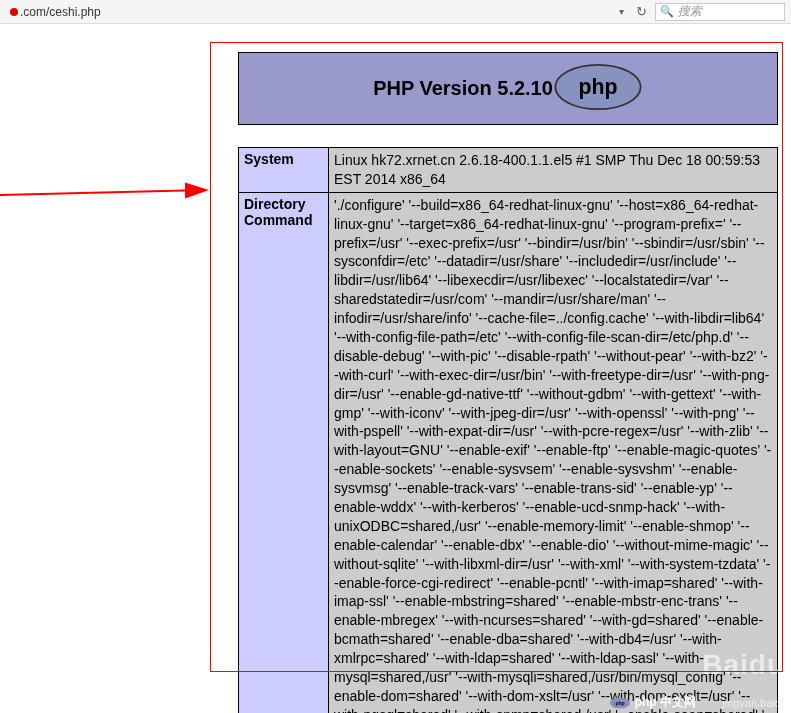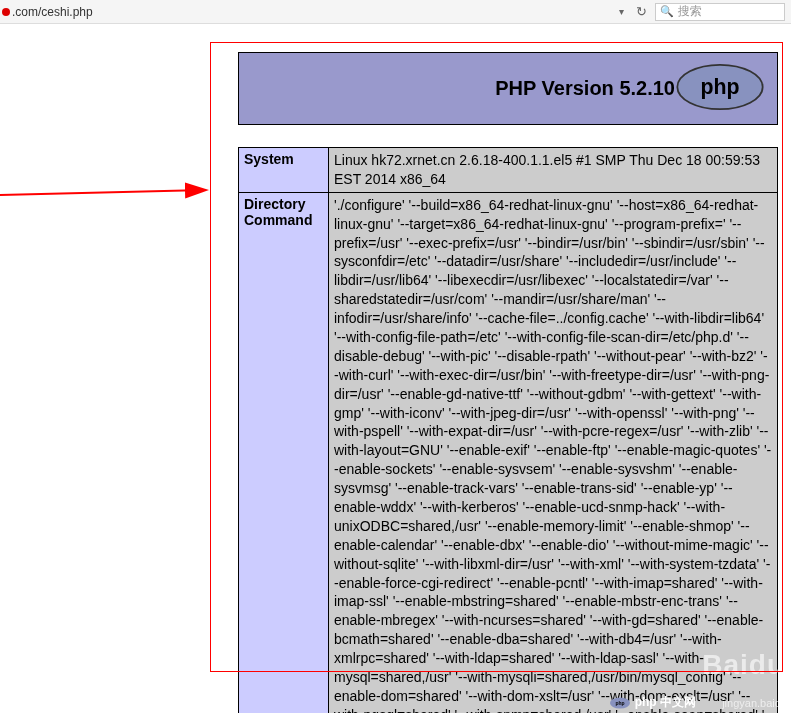--- a/index.html
+++ b/index.html
@@ -12,21 +12,21 @@
     height: 713px;
     overflow: hidden;
     position: relative;
   }
   .browser-chrome {
     height: 24px;
     background: #f5f5f5;
     border-bottom: 1px solid #ddd;
     display: flex;
     align-items: center;
-    padding: 0 0;
+    padding: 0 8px;
     position: relative;
   }
   .url-area {
     font-size: 12px;
     color: #333;
     padding-left: 2px;
   }
   .url-dot {
     display: inline-block;
     width: 8px;
@@ -63,20 +63,21 @@
     align-items: center;
     padding: 0 4px;
     gap: 4px;
   }
   .search-icon {
     color: #888;
     font-size: 11px;
   }
   .search-placeholder {
     color: #999;
+    font-style: italic;
     font-size: 12px;
   }
   .arrow-overlay {
     position: absolute;
     left: 0;
     top: 40px;
     width: 215px;
     height: 200px;
     pointer-events: none;
   }
@@ -95,21 +96,21 @@
     border: 1px solid red;
     pointer-events: none;
     z-index: 5;
   }
   .header-box {
     border: 1px solid #000;
     background: #9999cc;
     padding: 10px 12px;
     display: flex;
     align-items: center;
-    justify-content: flex-end;
+    justify-content: center;
     margin-left: 28px;
     width: 540px;
     margin-top: 12px;
   }
   .header-title {
     font-size: 20px;
     font-weight: bold;
     color: #000;
   }
   .php-logo {

